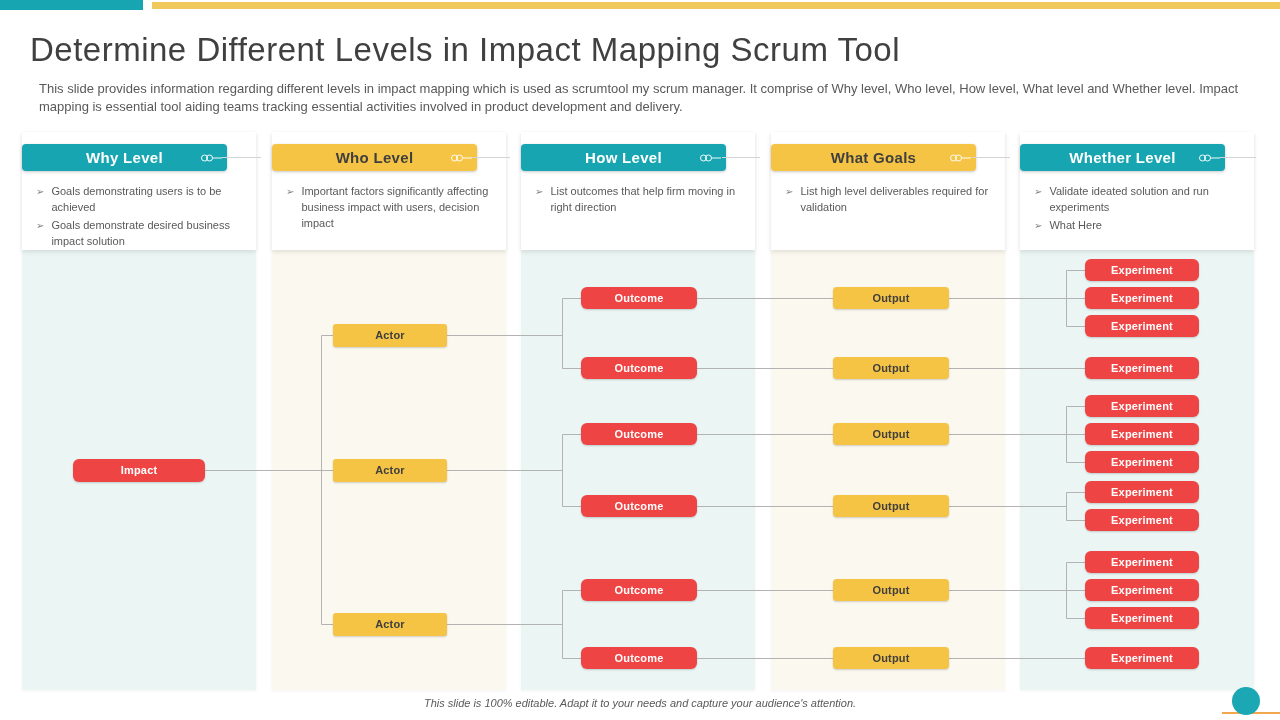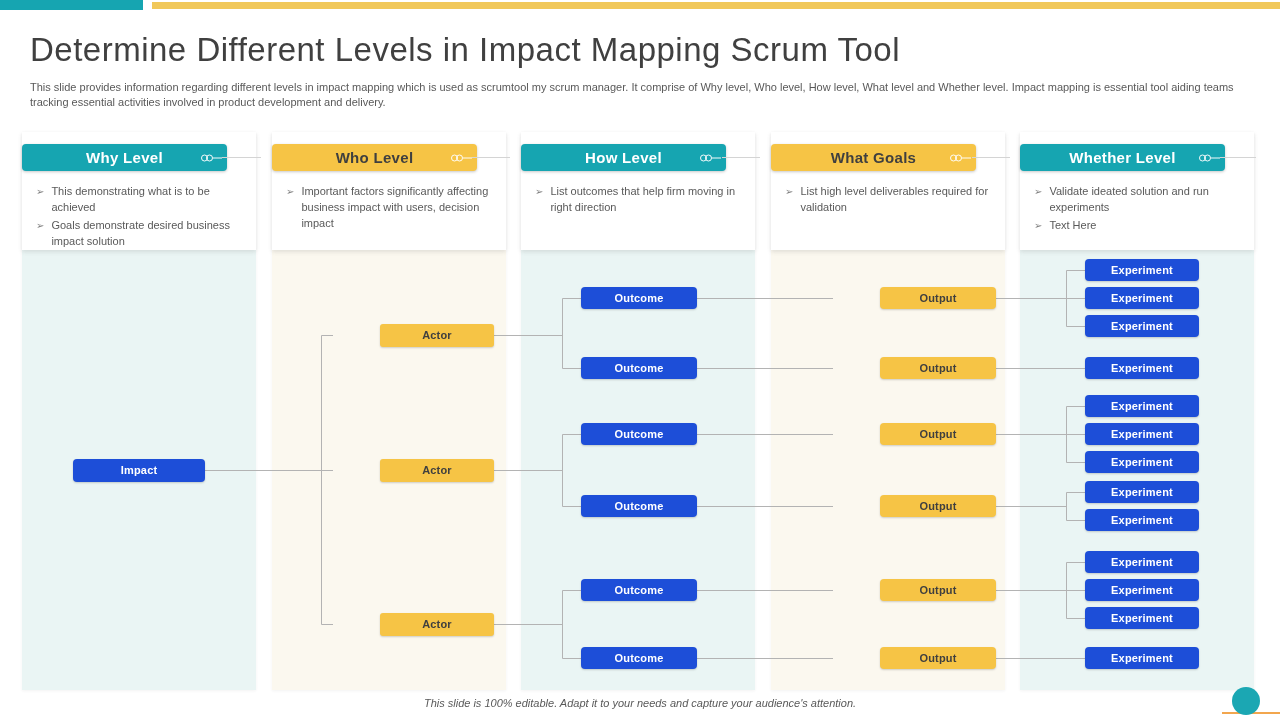--- a/index.html
+++ b/index.html
@@ -6,21 +6,21 @@
   .slide { position:relative; width:1280px; height:720px; background:#ffffff;
            font-family:"Liberation Sans", sans-serif; overflow:hidden; }
 
   
   .topbar-teal   { position:absolute; left:0; top:0; width:143px; height:10px; background:#16A5B1; }
   .topbar-yellow { position:absolute; left:152px; top:2px; width:1128px; height:7px; background:#F1C85A; }
 
   
   .title    { position:absolute; left:30px; top:31px; font-size:33px; color:#404040;
               letter-spacing:0.5px; white-space:nowrap; font-weight:400; }
-  .subtitle { position:absolute; left:30px; top:80px; width:1210px; font-size:11px;
+  .subtitle { position:absolute; left:39px; top:80px; width:1210px; font-size:13px;
               line-height:1.4; color:#595959; }
 
   
   .panel { position:absolute; top:132px; width:234px; height:558px; box-shadow:0 1px 3px rgba(0,0,0,0.05); }
   .panel.mint  { background:#EAF5F4; }
   .panel.cream { background:#FBF8EF; }
 
   .card { position:relative; width:234px; height:118px; background:#ffffff;
           box-shadow:0 2px 4px rgba(110,110,110,0.18); }
 
@@ -42,22 +42,22 @@
   .bullets li { display:flex; gap:7px; font-size:11px; color:#595959; line-height:1.45; margin-bottom:2px; }
   .arr  { color:#7f7f7f; font-size:10px; line-height:1.6; flex:0 0 auto; }
   .btxt { flex:1 1 auto; }
 
   
   .connectors { position:absolute; left:0; top:0; pointer-events:none; }
 
   
   .node { position:absolute; height:22px; line-height:22px; text-align:center; font-size:11px;
           font-weight:bold; border-radius:4px; box-shadow:0 1px 2px rgba(0,0,0,0.18); letter-spacing:0.2px; }
-  .node.teal   { background:#1d4ed8; color:#ffffff; }
-  .node.yellow { background:#F6C445; color:#3F3F3F;margin-left:47px; }
+  .node.teal   { background:#ef4444; color:#ffffff;border-radius:6px; }
+  .node.yellow { background:#F6C445; color:#3F3F3F; }
   .node.actor  { border-radius:3px; height:23px; line-height:23px; }
   .node.impact { height:23px; line-height:23px; }
 
   
   .footer { position:absolute; left:0; top:697px; width:100%; text-align:center;
             font-size:11px; color:#595959;font-style:italic; }
   .corner-line   { position:absolute; left:1222px; top:712px; width:58px; height:2px; background:#F2A64E; }
   .corner-circle { position:absolute; left:1232px; top:687px; width:28px; height:28px;
                    border-radius:50%; background:#1BA7B3; }
 </style>
@@ -78,21 +78,21 @@
         <span class="col-title">Why Level</span>
         <span class="chain">
             <i></i>
             <i></i>
             <b></b>
           </span>
       </div>
       <ul class="bullets">
         <li>
             <span class="arr">➢</span>
-            <span class="btxt">This demonstrating what is to be achieved</span>
+            <span class="btxt">Goals demonstrating users is to be achieved</span>
           </li>
         <li>
             <span class="arr">➢</span>
             <span class="btxt">Goals demonstrate desired business impact solution</span>
           </li>
       </ul>
     </div>
   </div>
 
   <div class="panel cream" style="left:272px">
@@ -162,21 +162,21 @@
             <b></b>
           </span>
       </div>
       <ul class="bullets">
         <li>
             <span class="arr">➢</span>
             <span class="btxt">Validate ideated solution and run experiments</span>
           </li>
         <li>
             <span class="arr">➢</span>
-            <span class="btxt">Text Here</span>
+            <span class="btxt">What Here</span>
           </li>
       </ul>
     </div>
   </div>
 
   <svg class="connectors" width="1280" height="720">
     <g stroke="#D4D4D4" stroke-width="1">
       <line x1="222" y1="157.5" x2="261" y2="157.5"></line>
       <line x1="472" y1="157.5" x2="510" y2="157.5"></line>
       <line x1="722" y1="157.5" x2="760" y2="157.5"></line>

